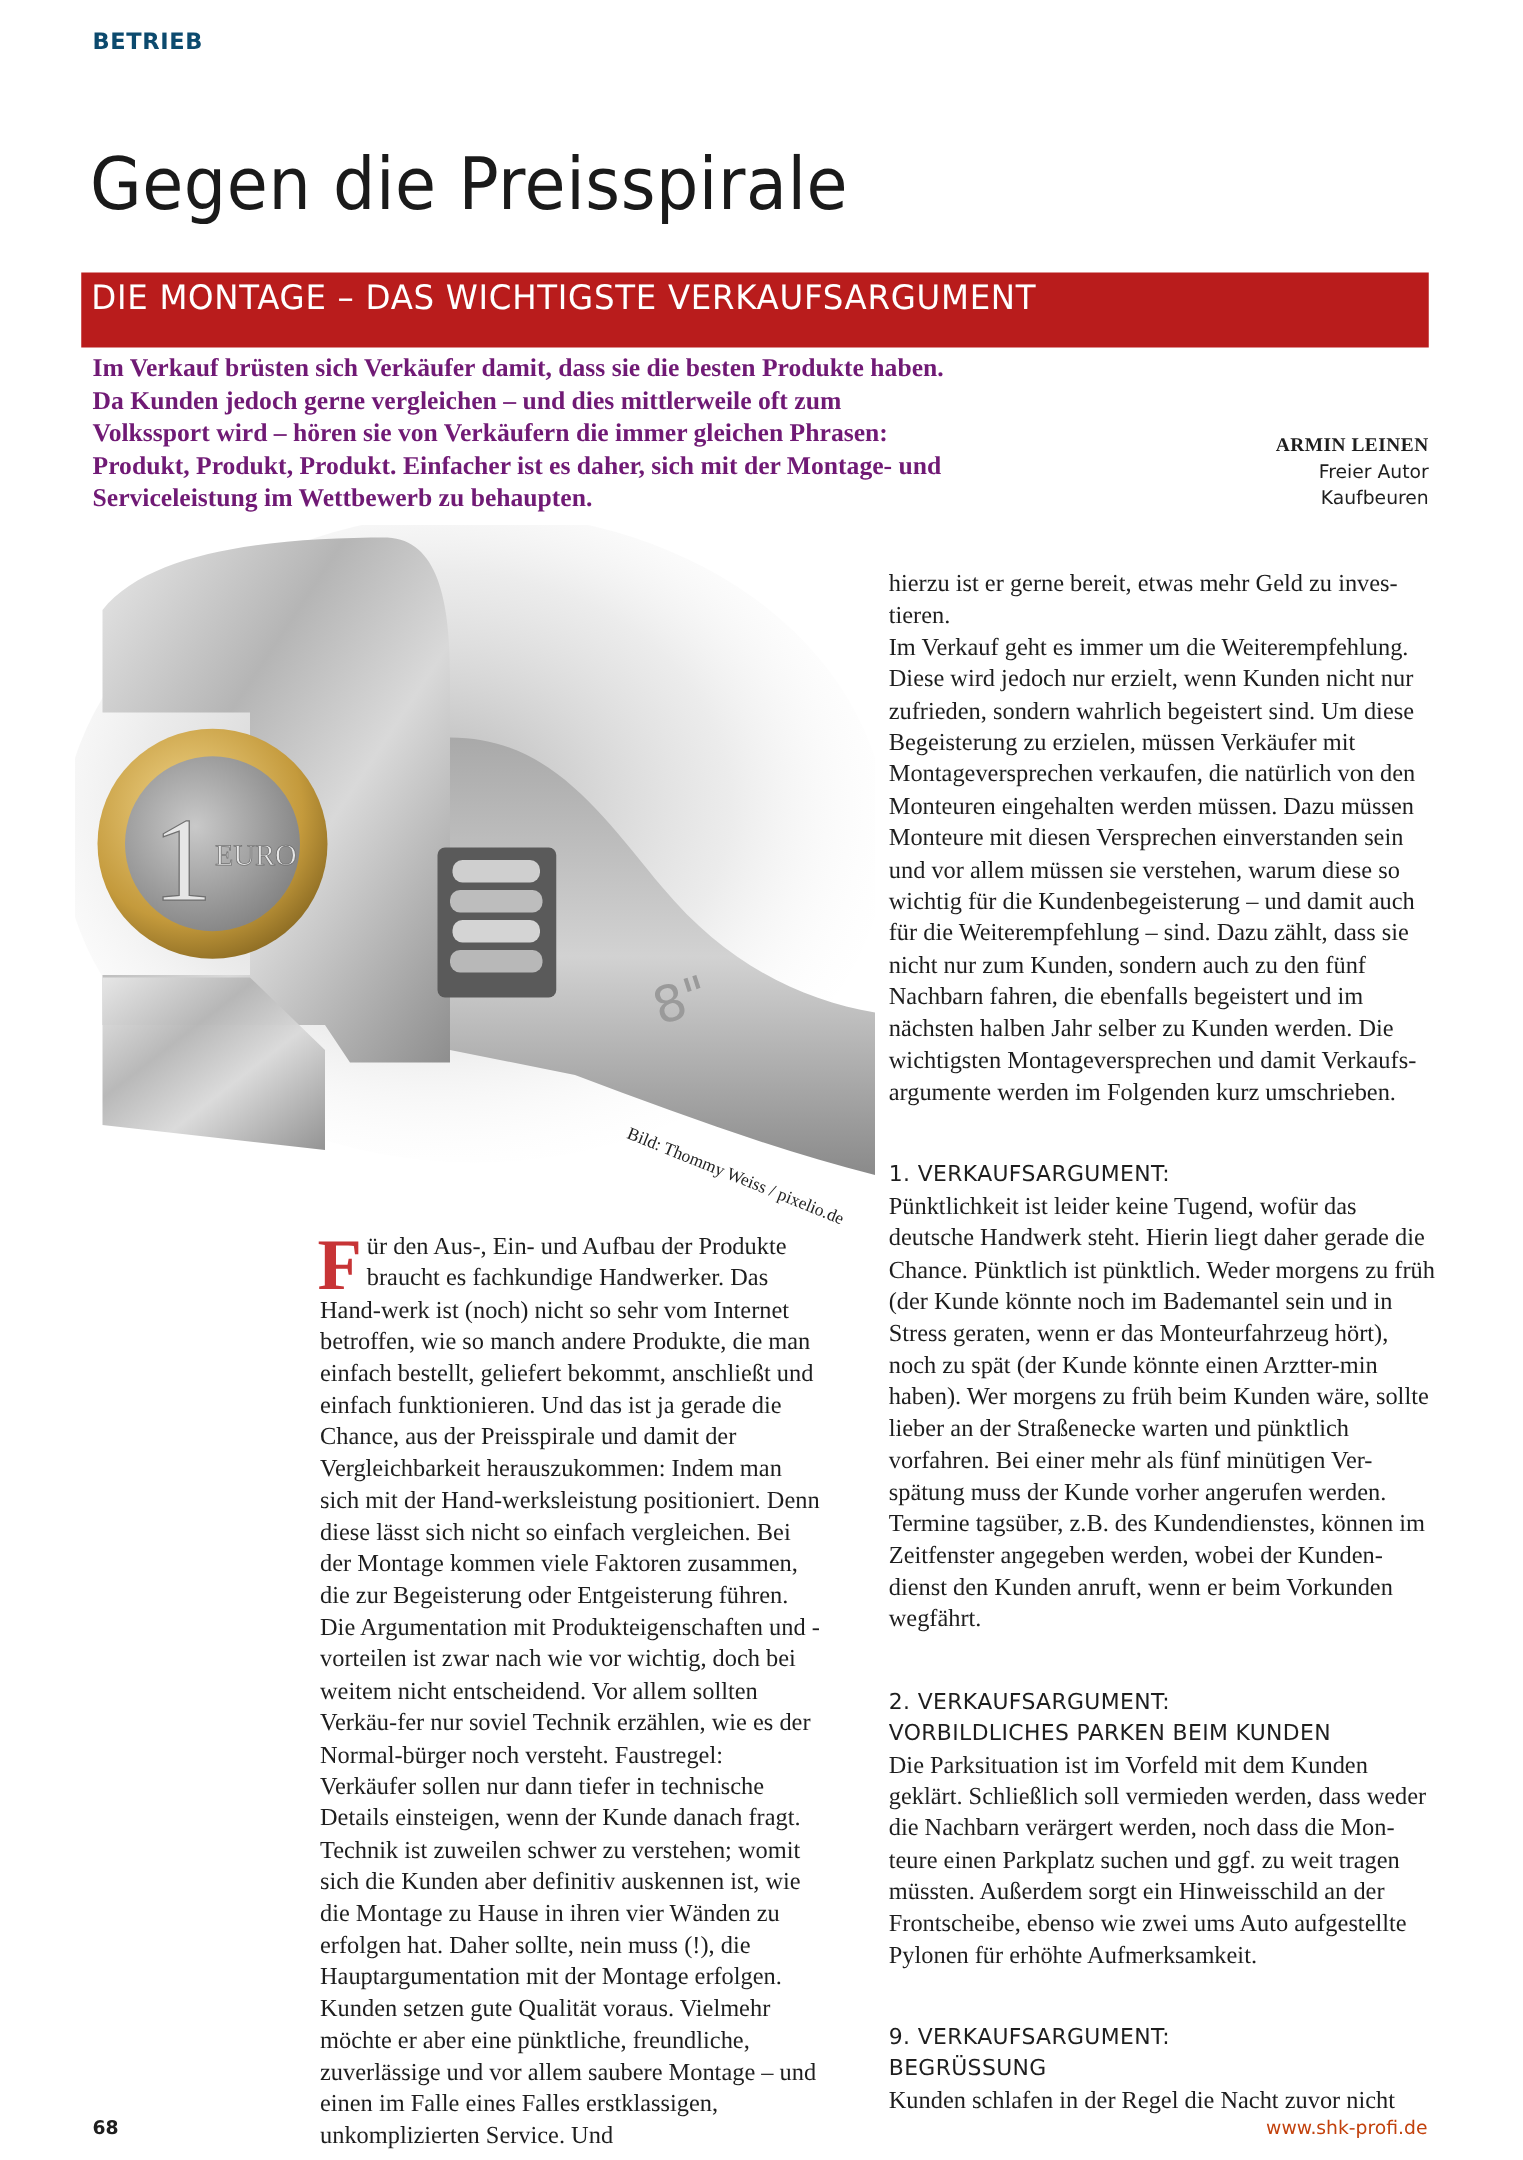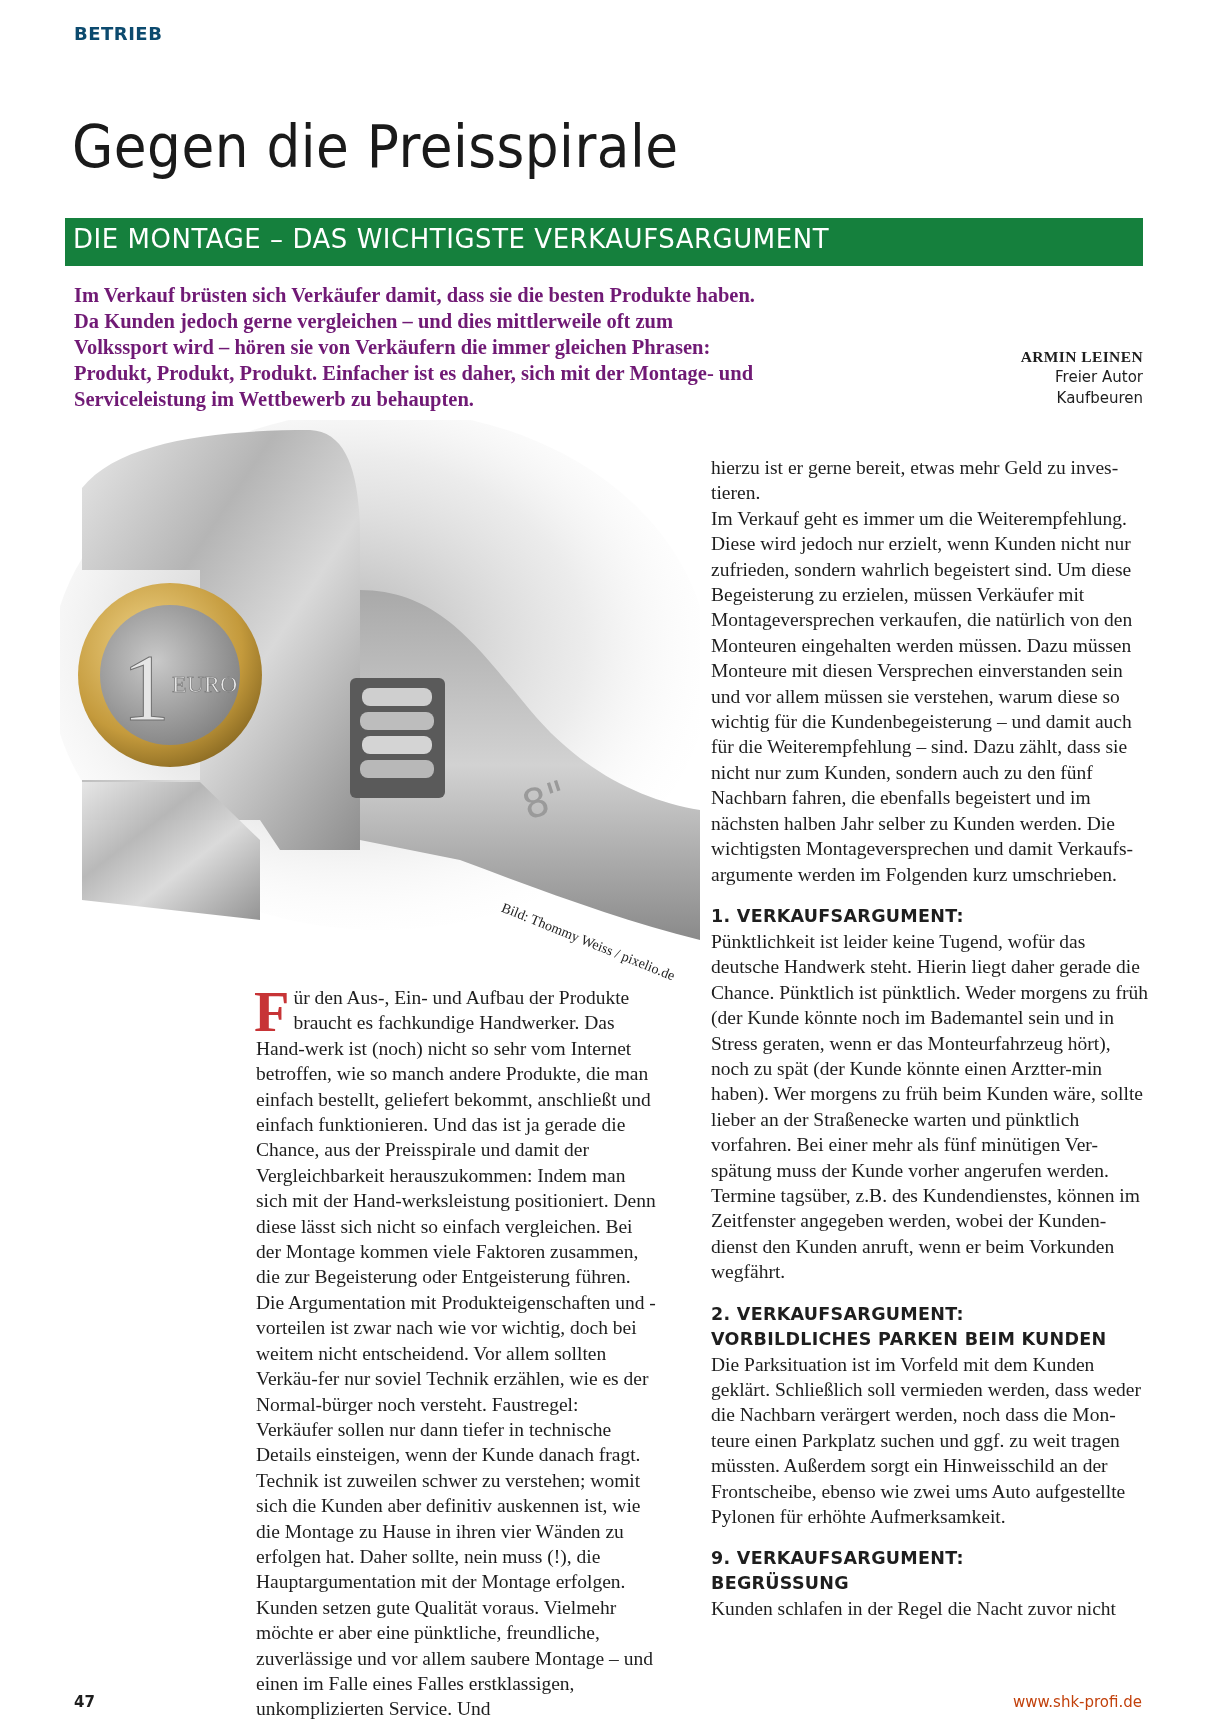--- a/index.html
+++ b/index.html
@@ -2,39 +2,39 @@
 <html><head>
 <meta charset="utf-8">
 <style>
   html, body { margin: 0; padding: 0; background: #ffffff; }
   body { width: 1218px; height: 1728px; position: relative; overflow: hidden; color: #1e1e1e; }
 
   .section-label { position: absolute; left: 74px; top: 23px; font-family: "DejaVu Sans", sans-serif; font-weight: bold; font-size: 18px; letter-spacing: 0.5px; color: #0c4a6e; }
 
   .headline { position: absolute; left: 72px; top: 118px; margin: 0; font-family: "DejaVu Sans", sans-serif; font-weight: normal; font-size: 58px; letter-spacing: 0.5px; color: #1a1a1a; line-height: 1; transform: scaleX(0.92); transform-origin: left top; }
 
-  .subhead-bar { position: absolute; left: 65px; top: 218px; width: 1078px; height: 48px; background: #15803d; }
+  .subhead-bar { position: absolute; left: 65px; top: 218px; width: 1078px; height: 60px; background: #b91c1c; }
   .subhead-text { position: absolute; left: 8px; top: 5px; font-family: "DejaVu Sans", sans-serif; font-size: 27px; color: #ffffff; letter-spacing: 0.6px; white-space: nowrap; transform: scaleX(0.96); transform-origin: left top; }
 
   .lead { position: absolute; left: 74px; top: 282px; width: 690px; font-family: "Liberation Serif", serif; font-weight: bold; font-size: 20.5px; line-height: 26px; color: #701a75; }
 
   .author { position: absolute; right: 75px; top: 347px; text-align: right; }
   .author-name { font-family: "Liberation Serif", serif; font-weight: bold; font-size: 15.5px; letter-spacing: 0.4px; line-height: 20px; }
   .author-line { font-family: "DejaVu Sans", sans-serif; font-size: 15px; line-height: 21px; color: #1e1e1e; }
 
   .photo { position: absolute; left: 60px; top: 420px; width: 640px; height: 560px; }
 
   .col { position: absolute; font-family: "Liberation Serif", serif; font-size: 19.5px; line-height: 25.4px; color: #1e1e1e; }
   .col p { margin: 0; }
   .col-left { left: 256px; top: 985px; width: 400px; }
   .col-right { left: 711px; top: 455px; width: 440px; }
 
   .dropcap { float: left; font-family: "Liberation Serif", serif; font-weight: bold; font-size: 58px; line-height: 46px; color: #c73436; margin: 4px 4px 0 -2px; }
 
-  .sub-heading { font-family: "DejaVu Sans", sans-serif; font-weight: bold; font-size: 17.5px; line-height: 25px; letter-spacing: 0.3px; color: #1e1e1e; margin-top: 17px; }
+  .sub-heading { font-family: "DejaVu Sans", sans-serif; font-weight: normal; font-size: 17.5px; line-height: 25px; letter-spacing: 0.3px; color: #1e1e1e; margin-top: 41px; }
 
   .page-number { position: absolute; left: 74px; top: 1693px; font-family: "DejaVu Sans", sans-serif; font-weight: bold; font-size: 15px; color: #1e1e1e; }
   .footer-url { position: absolute; right: 76px; top: 1693px; font-family: "DejaVu Sans", sans-serif; font-size: 15px; color: #c2410c; }
 
   .credit { position: absolute; left: 505px; top: 900px; font-family: "Liberation Serif", serif; font-size: 14px; color: #222; transform: rotate(22deg); transform-origin: left top; white-space: nowrap; }
 </style>
 </head>
 <body>
 
 <div class="section-label">BETRIEB</div>
@@ -129,14 +129,14 @@
   </div>
   <p>Die Parksituation ist im Vorfeld mit dem Kunden geklärt. Schließlich soll vermieden werden, dass weder die Nachbarn verärgert werden, noch dass die Mon-teure einen Parkplatz suchen und ggf. zu weit tragen müssten. Außerdem sorgt ein Hinweisschild an der Frontscheibe, ebenso wie zwei ums Auto aufgestellte Pylonen für erhöhte Aufmerksamkeit.</p>
 
   <div class="sub-heading">
     <div>9. VERKAUFSARGUMENT:</div>
     <div>BEGRÜSSUNG</div>
   </div>
   <p>Kunden schlafen in der Regel die Nacht zuvor nicht</p>
 </div>
 
-<div class="page-number">47</div>
+<div class="page-number">68</div>
 <div class="footer-url">www.shk-profi.de</div>
 
 </body></html>

